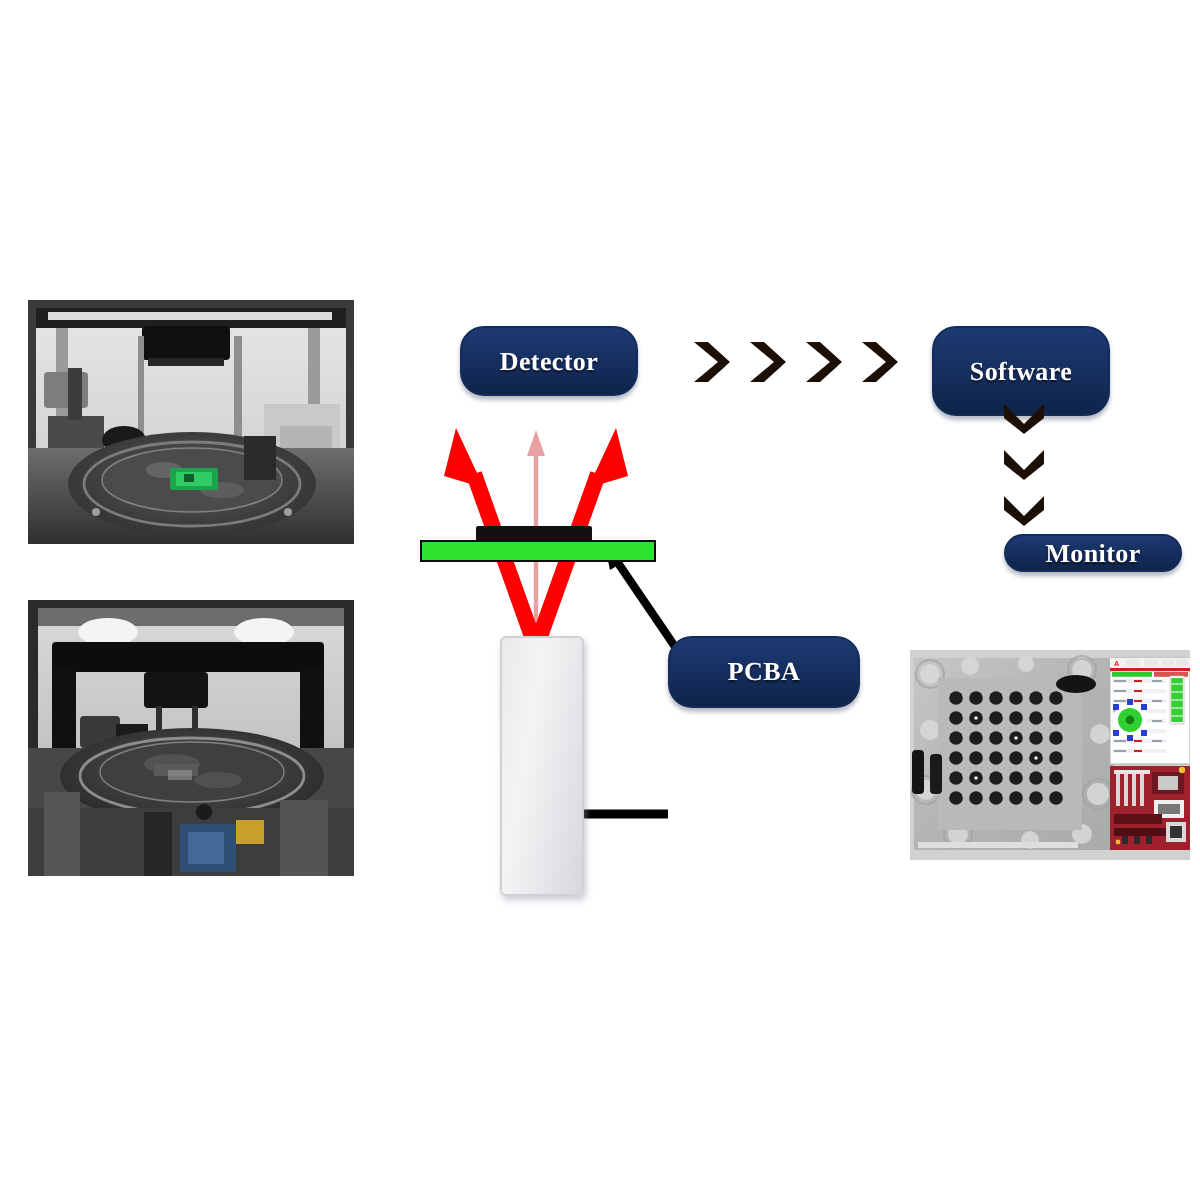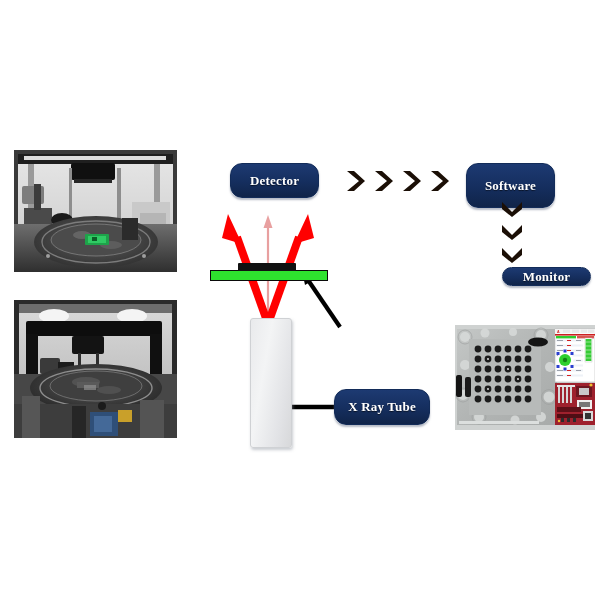--- a/index.html
+++ b/index.html
@@ -272,24 +272,24 @@
   </div>
 
   <div class="node-box" id="box-software">
     <span>Software</span>
   </div>
 
   <div class="node-box" id="box-monitor">
     <span>Monitor</span>
   </div>
 
-
-  <div class="node-box" id="box-xraytube">
-    <span>X Ray Tube</span>
-  </div>
+  <div class="node-box" id="box-pcba">
+    <span>PCBA</span>
+  </div>
+
 
   <div class="chev-row">
     <svg class="chev" width="22" height="24" viewBox="0 0 22 24">
       <path d="M2,2 L14,12 L2,22 L9,22 L20,12 L9,2 Z" fill="#1b0f06"></path>
     </svg>
     <svg class="chev" width="22" height="24" viewBox="0 0 22 24">
       <path d="M2,2 L14,12 L2,22 L9,22 L20,12 L9,2 Z" fill="#1b0f06"></path>
     </svg>
     <svg class="chev" width="22" height="24" viewBox="0 0 22 24">
       <path d="M2,2 L14,12 L2,22 L9,22 L20,12 L9,2 Z" fill="#1b0f06"></path>

